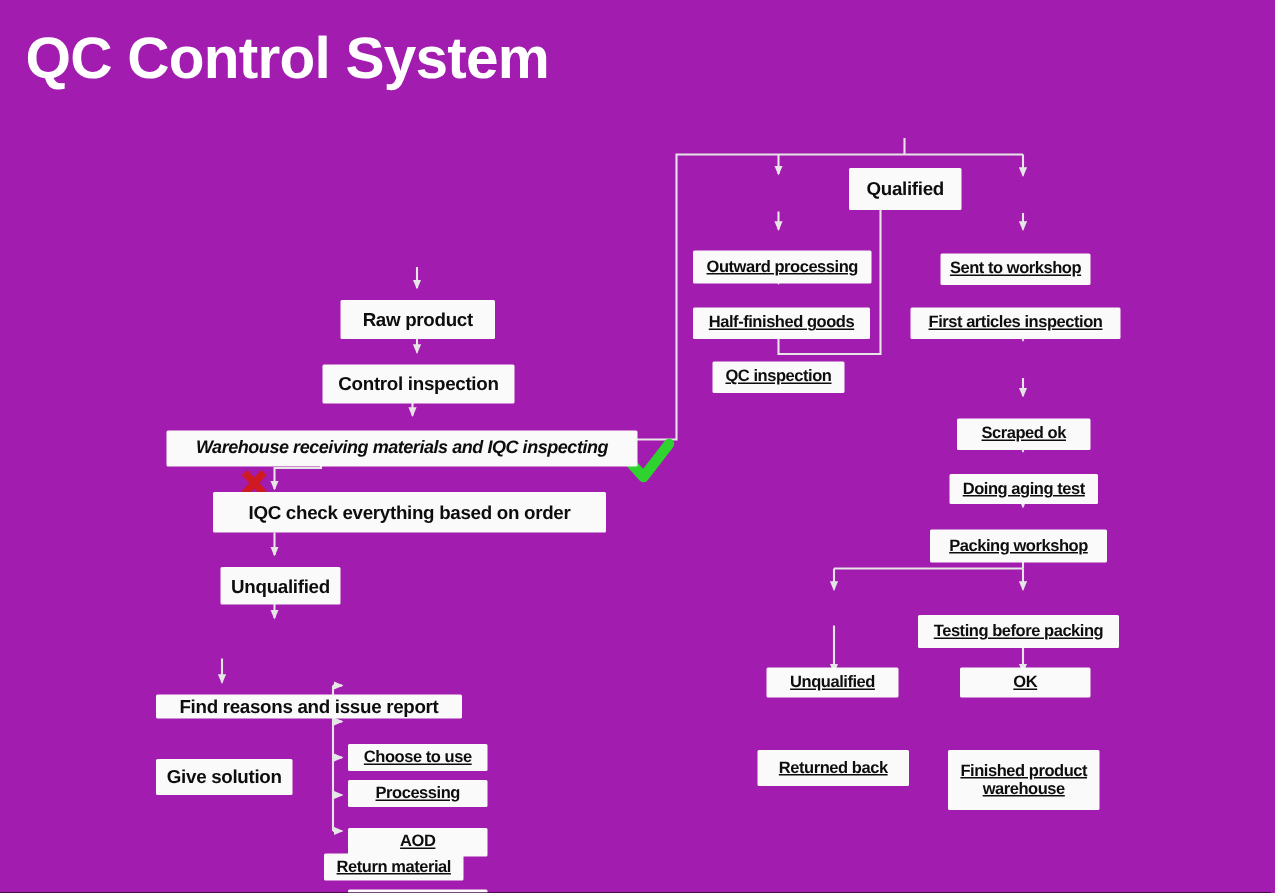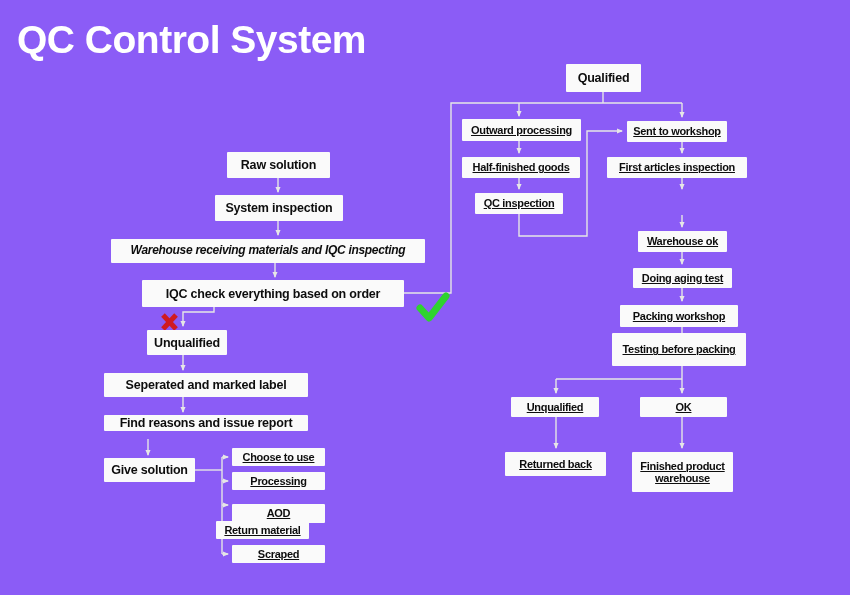--- a/index.html
+++ b/index.html
@@ -1,35 +1,35 @@
 <!DOCTYPE html>
 <html><head>
 <meta charset="utf-8">
 <style>
   html,body{margin:0;padding:0;background:#000;}
   .stage{
-    position:relative;width:850px;height:595px;background:#8b5cf6;
+    position:relative;width:850px;height:595px;background:#a21caf;
     overflow:hidden;font-family:"Liberation Sans",sans-serif;
   }
   .title{
     position:absolute;left:17px;top:18px;
     font-size:39px;font-weight:700;color:#fff;letter-spacing:-0.5px;
   }
   .node{
     position:absolute;background:#fafafa;color:#0d0d0d;
     display:flex;align-items:center;justify-content:center;
     font-weight:700;font-size:12.5px;letter-spacing:-0.2px;
     text-align:center;line-height:1.12;border-radius:1px;
     box-sizing:border-box;padding:0 2px;white-space:nowrap;
   }
   .n-sm{font-size:11px;letter-spacing:-0.3px;text-decoration:underline;}
   .n-md{font-size:12px;letter-spacing:-0.3px;font-style:italic;}
   .n-wrap{white-space:normal;}
   svg.wires{position:absolute;left:0;top:0;z-index:0;}
-  .node{z-index:1;}
+  .node{z-index:1;margin-top:48px;}
 </style>
 </head>
 <body>
 
 <div class="stage">
 
   <div class="title">QC Control System</div>
 
   <svg class="wires" width="850" height="595" viewBox="0 0 850 595">
     <defs>
@@ -80,46 +80,45 @@
     </g>
 
     <polyline points="420,308 429,318 446,296" stroke="#2fd32f" stroke-width="7" fill="none" stroke-linecap="round" stroke-linejoin="round"></polyline>
 
     <g stroke="#d01a22" stroke-width="5" stroke-linecap="butt">
       <line x1="163" y1="315" x2="176" y2="329"></line>
       <line x1="176" y1="315" x2="163" y2="329"></line>
     </g>
   </svg>
 
-  <div class="node" style="left:227px;top:152px;width:103px;height:26px">Raw solution</div>
-  <div class="node" style="left:215px;top:195px;width:128px;height:26px">System inspection</div>
+  <div class="node" style="left:227px;top:152px;width:103px;height:26px">Raw product</div>
+  <div class="node" style="left:215px;top:195px;width:128px;height:26px">Control inspection</div>
   <div class="node n-md" style="left:111px;top:239px;width:314px;height:24px">Warehouse receiving materials and IQC inspecting</div>
   <div class="node" style="left:142px;top:280px;width:262px;height:27px">IQC check everything based on order</div>
   <div class="node" style="left:147px;top:330px;width:80px;height:25px">Unqualified</div>
-  <div class="node" style="left:104px;top:373px;width:204px;height:24px">Seperated and marked label</div>
   <div class="node" style="left:104px;top:415px;width:204px;height:16px">Find reasons and issue report</div>
   <div class="node" style="left:104px;top:458px;width:91px;height:24px">Give solution</div>
 
   <div class="node n-sm" style="left:232px;top:448px;width:93px;height:18px">Choose to use</div>
   <div class="node n-sm" style="left:232px;top:472px;width:93px;height:18px">Processing</div>
   <div class="node n-sm" style="left:232px;top:504px;width:93px;height:19px">AOD</div>
   <div class="node n-sm" style="left:216px;top:521px;width:93px;height:18px">Return material</div>
   <div class="node n-sm" style="left:232px;top:545px;width:93px;height:18px">Scraped</div>
 
   <div class="node" style="left:566px;top:64px;width:75px;height:28px">Qualified</div>
 
   <div class="node n-sm" style="left:462px;top:119px;width:119px;height:22px">Outward processing</div>
   <div class="node n-sm" style="left:462px;top:157px;width:118px;height:21px">Half-finished goods</div>
   <div class="node n-sm" style="left:475px;top:193px;width:88px;height:21px">QC inspection</div>
 
   <div class="node n-sm" style="left:627px;top:121px;width:100px;height:21px">Sent to workshop</div>
   <div class="node n-sm" style="left:607px;top:157px;width:140px;height:21px">First articles inspection</div>
-  <div class="node n-sm" style="left:638px;top:231px;width:89px;height:21px">Warehouse ok</div>
+  <div class="node n-sm" style="left:638px;top:231px;width:89px;height:21px">Scraped ok</div>
   <div class="node n-sm" style="left:633px;top:268px;width:99px;height:20px">Doing aging test</div>
   <div class="node n-sm" style="left:620px;top:305px;width:118px;height:22px">Packing workshop</div>
-  <div class="node n-sm" style="left:612px;top:333px;width:134px;height:33px">Testing before packing</div>
+  <div class="node n-sm" style="left:612px;top:362px;width:134px;height:22px">Testing before packing</div>
 
   <div class="node n-sm" style="left:511px;top:397px;width:88px;height:20px">Unqualified</div>
   <div class="node n-sm" style="left:640px;top:397px;width:87px;height:20px">OK</div>
   <div class="node n-sm" style="left:505px;top:452px;width:101px;height:24px">Returned back</div>
   <div class="node n-sm n-wrap" style="left:632px;top:452px;width:101px;height:40px">Finished product warehouse</div>
 
 </div>
 
 </body></html>

